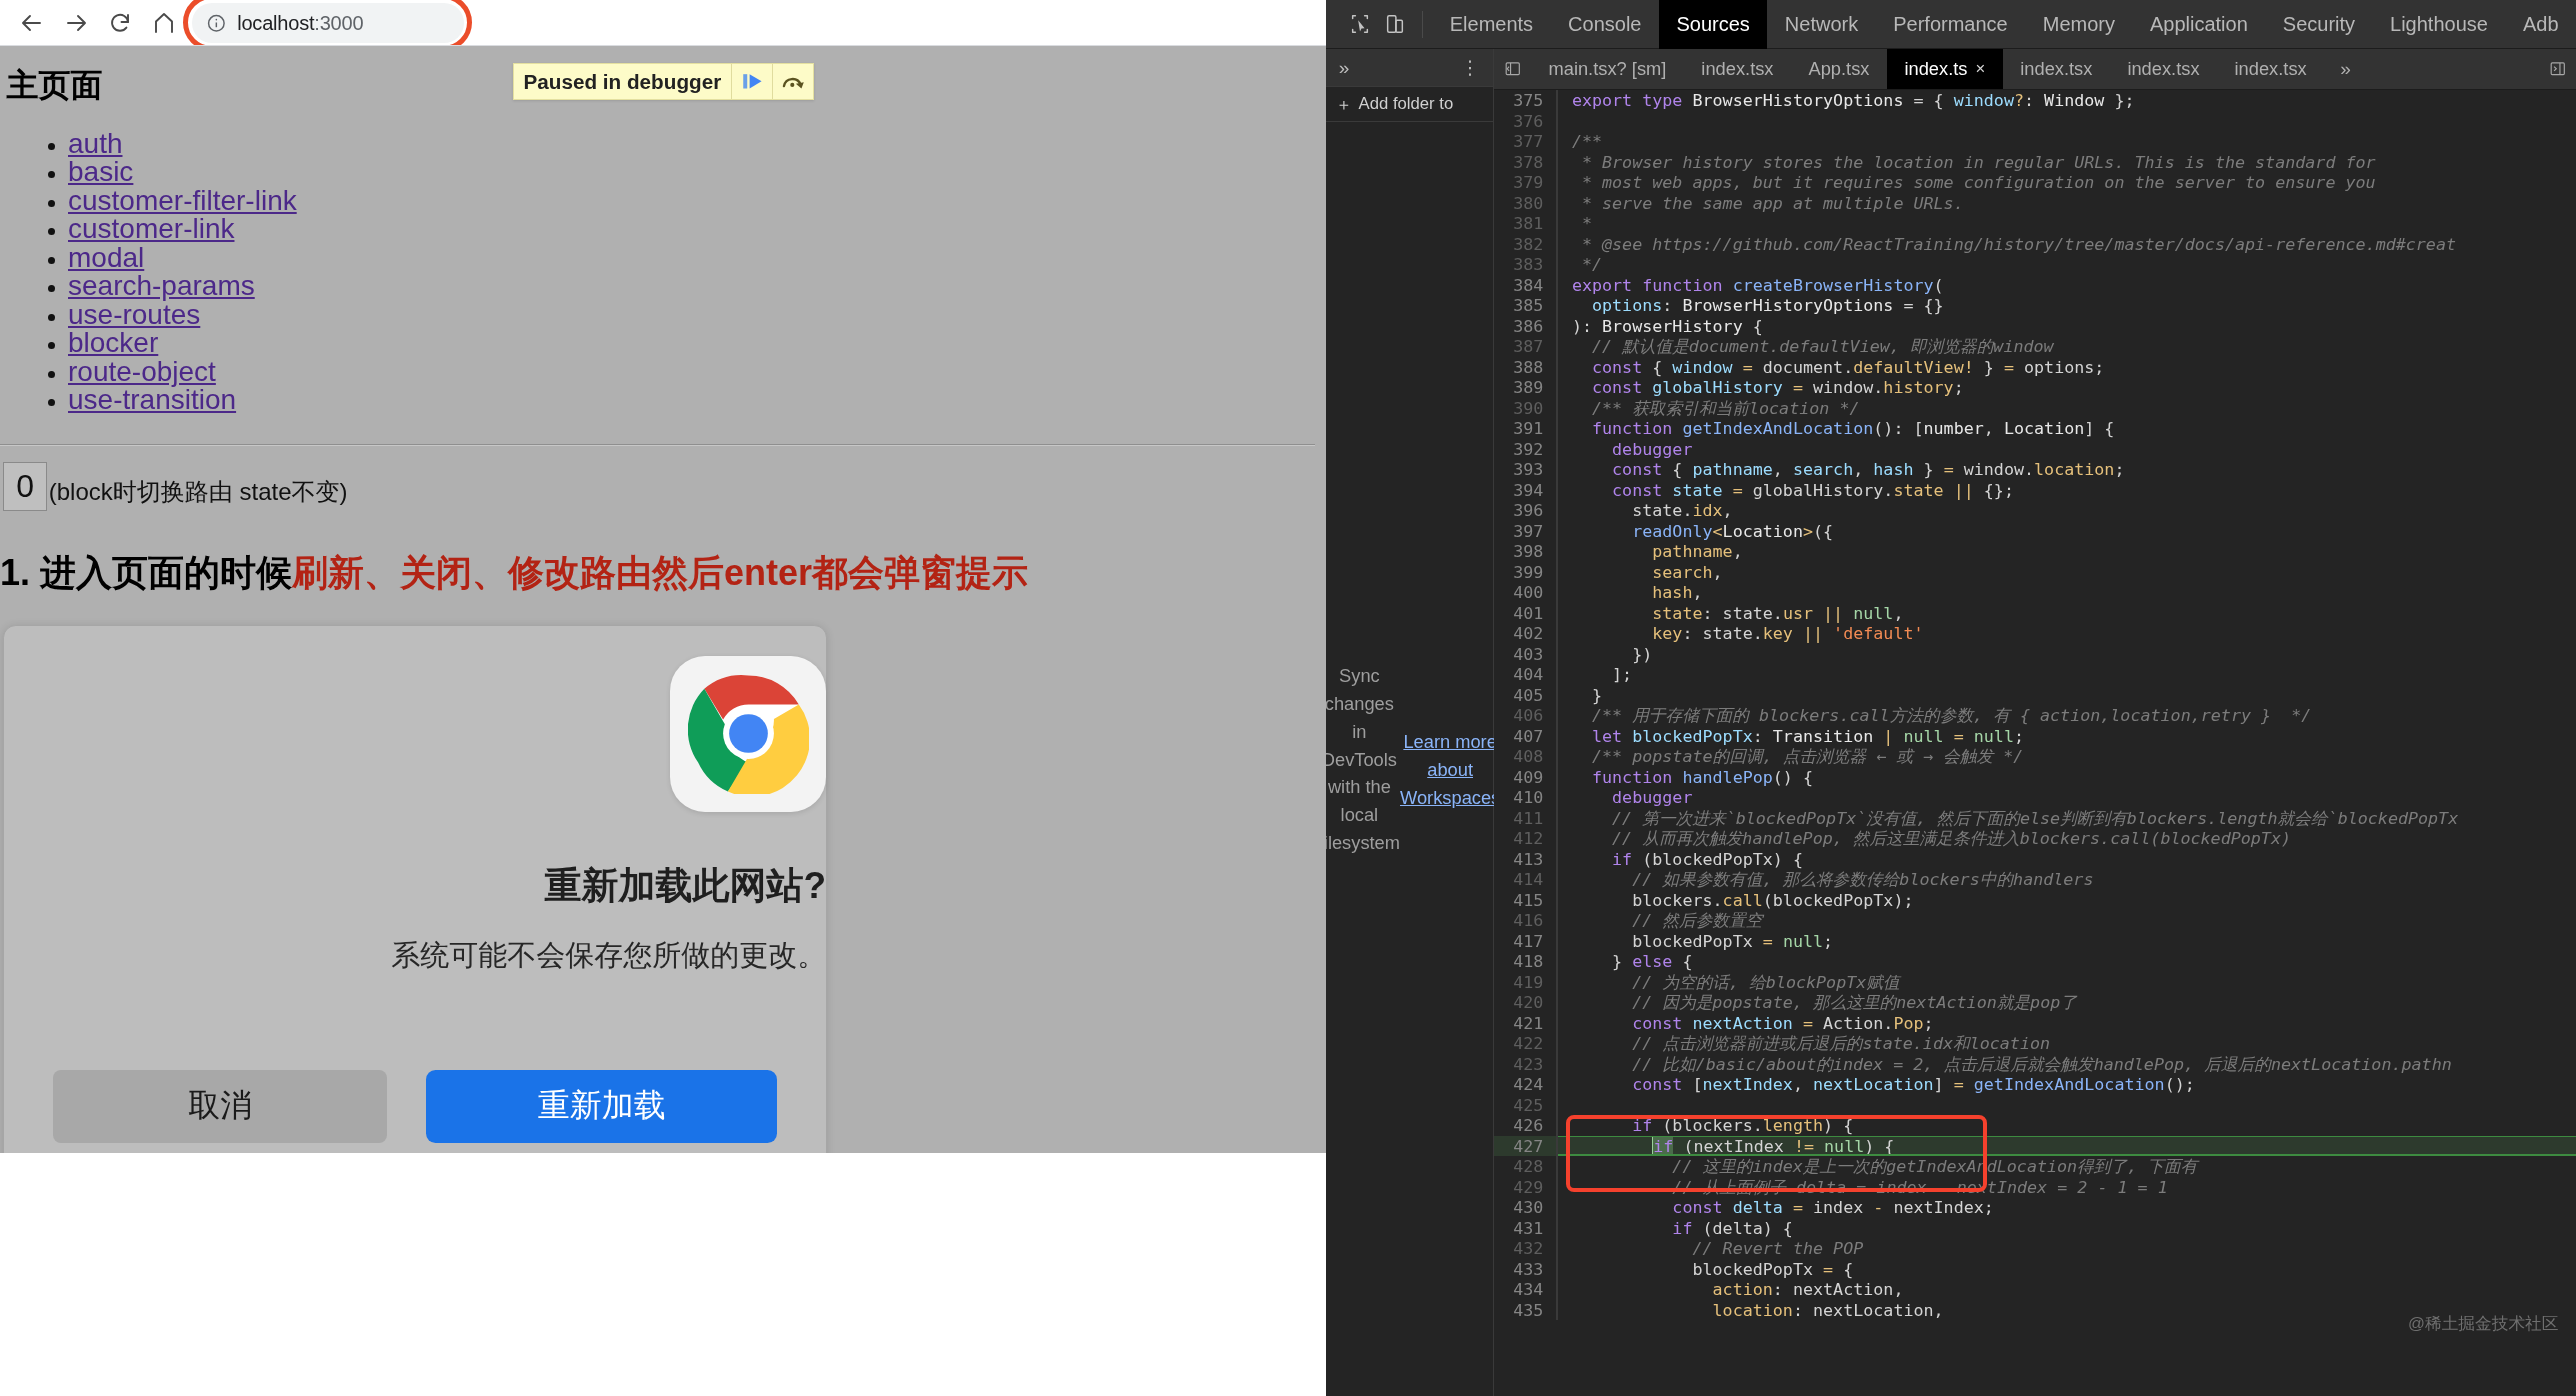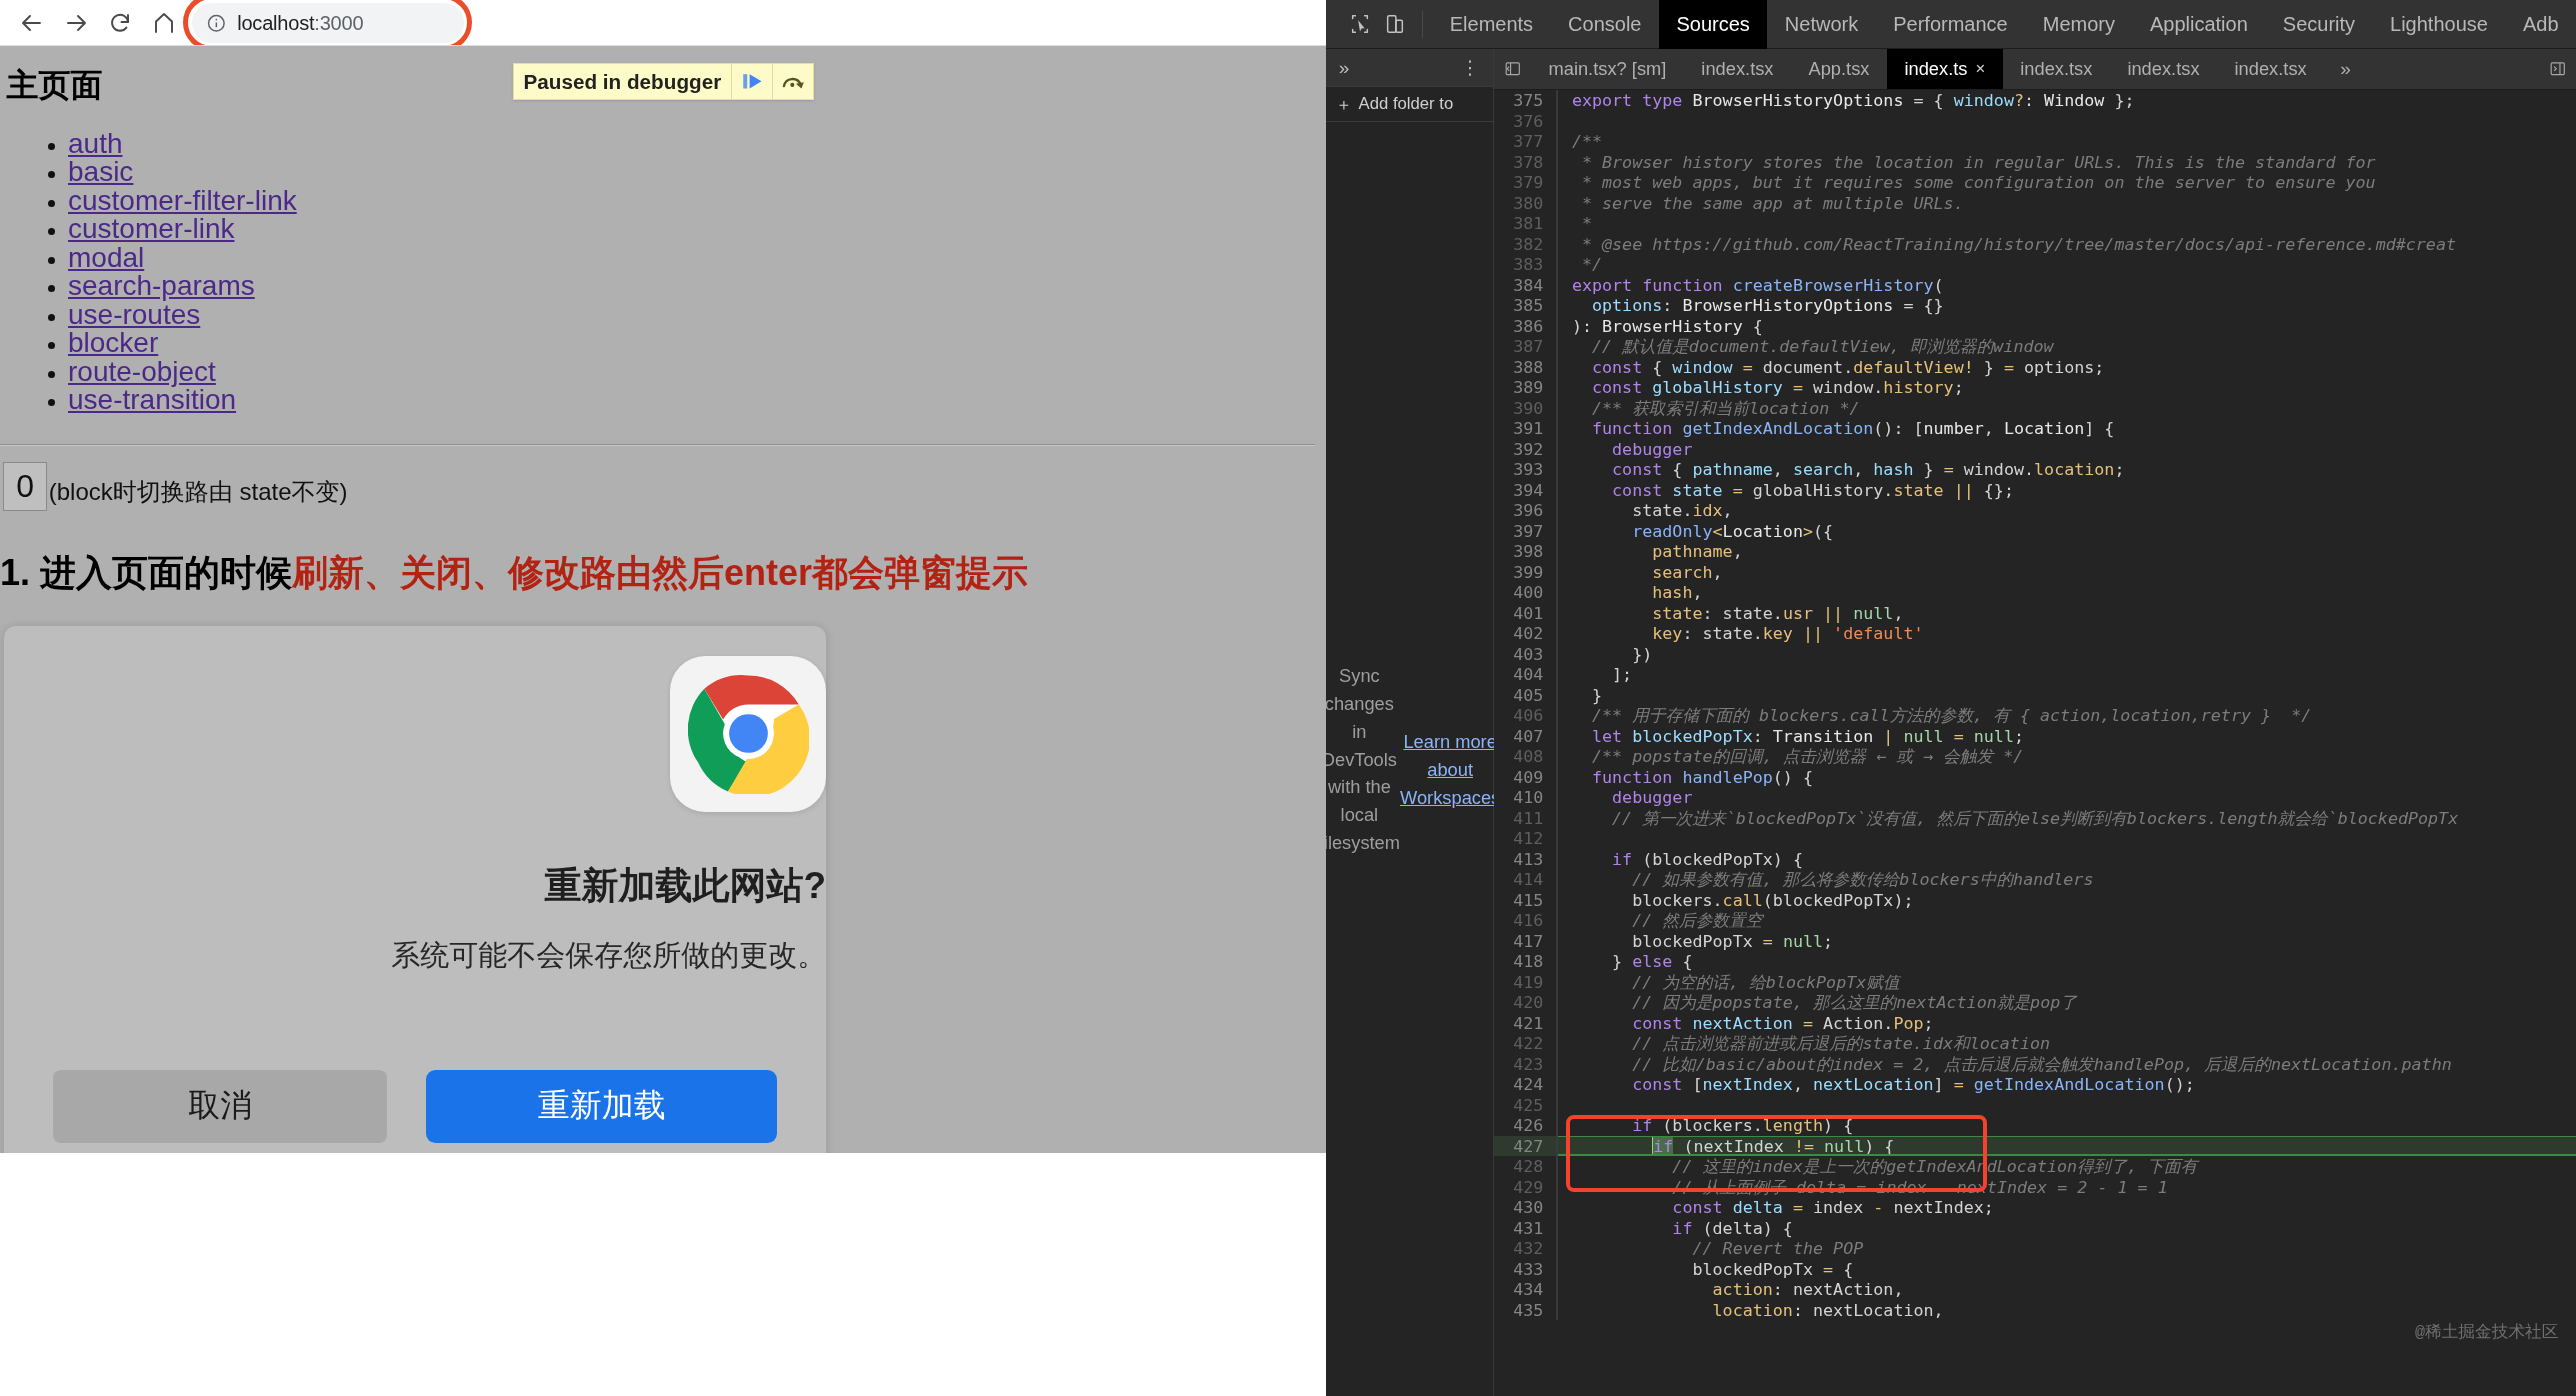--- a/index.html
+++ b/index.html
@@ -350,23 +350,23 @@
   .c-type { color: #e8e8e8; }
 
   .annot-box {
     position: absolute;
     border: 4.8px solid #f5412d;
     border-radius: 8px;
     pointer-events: none;
     z-index: 20;
   }
   .watermark {
-    position: absolute; right: 17.5px; bottom: 54px;
+    position: absolute; right: 17.5px; bottom: 62px;
     color: #6f6f6f; font-size: 16.7px;
-    font-family: Liberation Mono, monospace;
+    font-family: Liberation Sans, sans-serif;
     z-index: 25;
   }
 </style>
 </head>
 <body>
 
 <div id="root">
 
   <div class="browser">
 
@@ -743,20 +743,21 @@
                 <div class="code"><span class="c-punc">    </span><span class="c-kw">debugger</span></div>
               </div>
               <div class="code-row">
                 <div class="ln dim">411</div>
                 <div class="gutter-bar"></div>
                 <div class="code"><span class="c-cmt">    // 第一次进来`blockedPopTx`没有值, 然后下面的else判断到有blockers.length就会给`blockedPopTx</span></div>
               </div>
               <div class="code-row">
                 <div class="ln dim">412</div>
                 <div class="gutter-bar"></div>
+                <div class="code"><span class="c-cmt">    // 从而再次触发handlePop, 然后这里满足条件进入blockers.call(blockedPopTx)</span></div>
               </div>
               <div class="code-row">
                 <div class="ln">413</div>
                 <div class="gutter-bar"></div>
                 <div class="code"><span class="c-punc">    </span><span class="c-kw">if</span><span class="c-punc"> (blockedPopTx) {</span></div>
               </div>
               <div class="code-row">
                 <div class="ln dim">414</div>
                 <div class="gutter-bar"></div>
                 <div class="code"><span class="c-cmt">      // 如果参数有值, 那么将参数传给blockers中的handlers</span></div>

